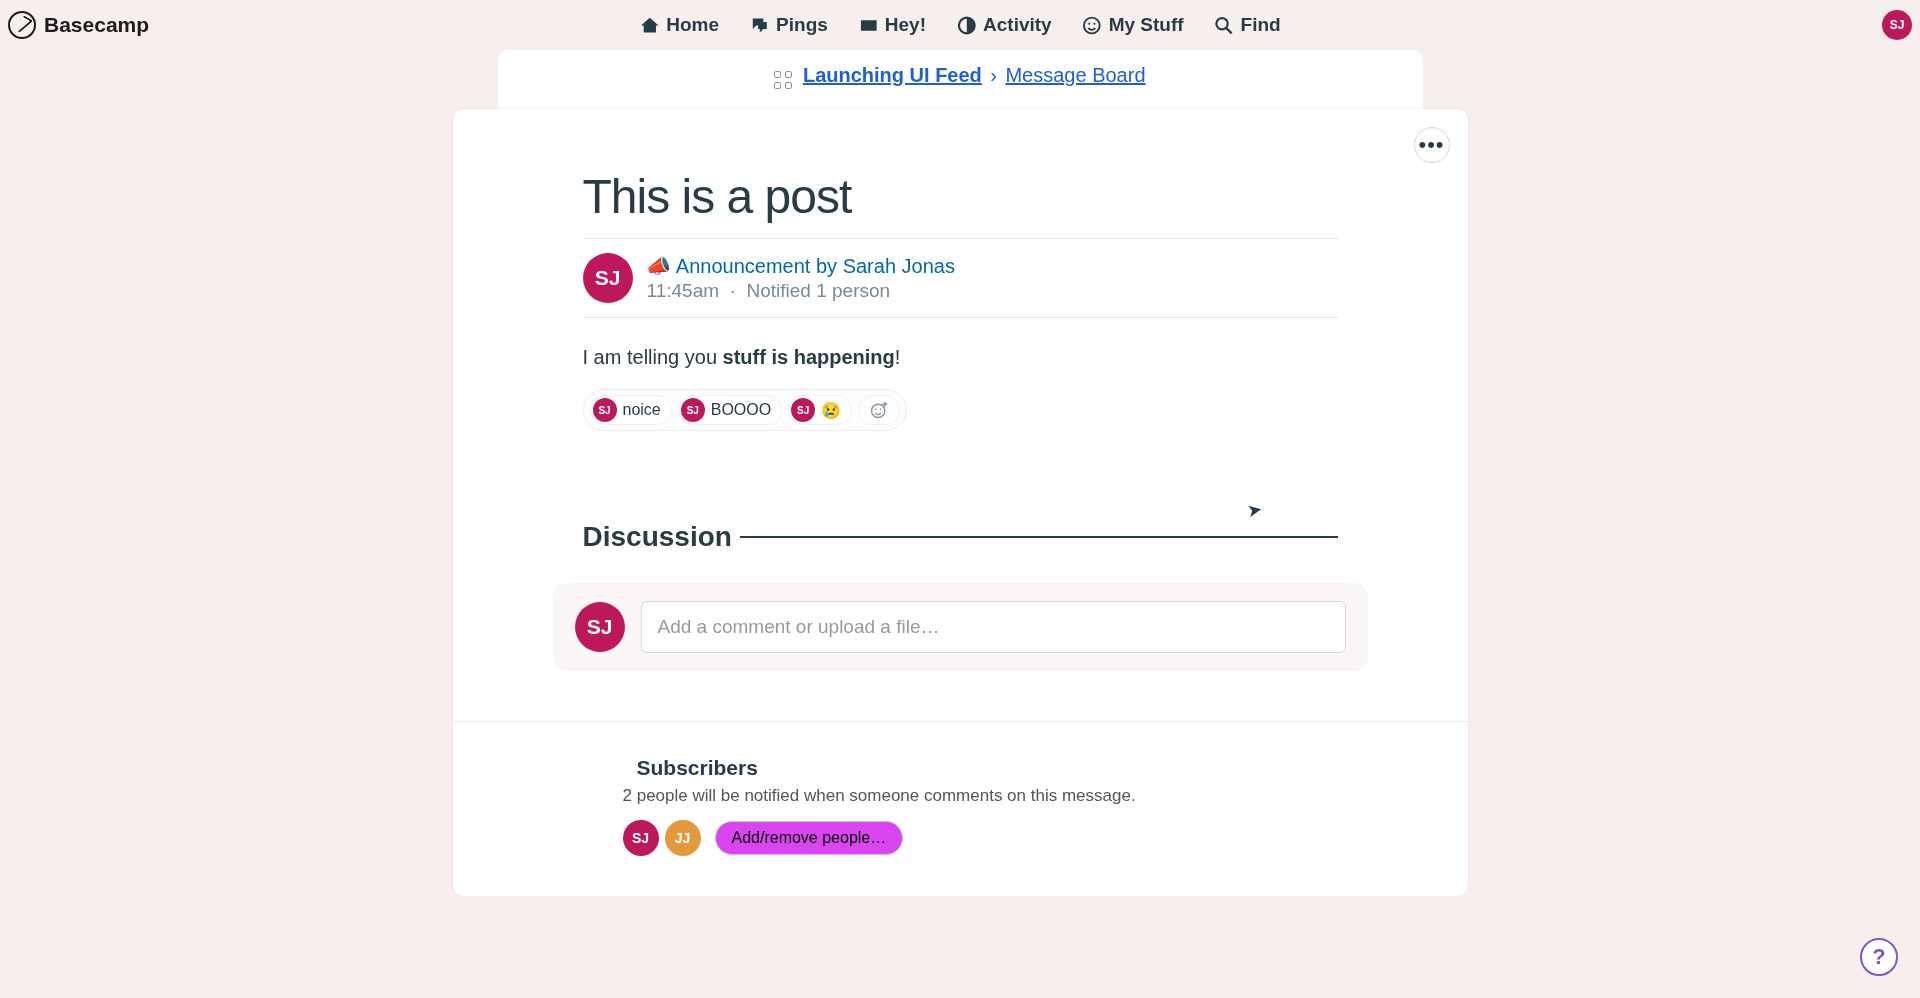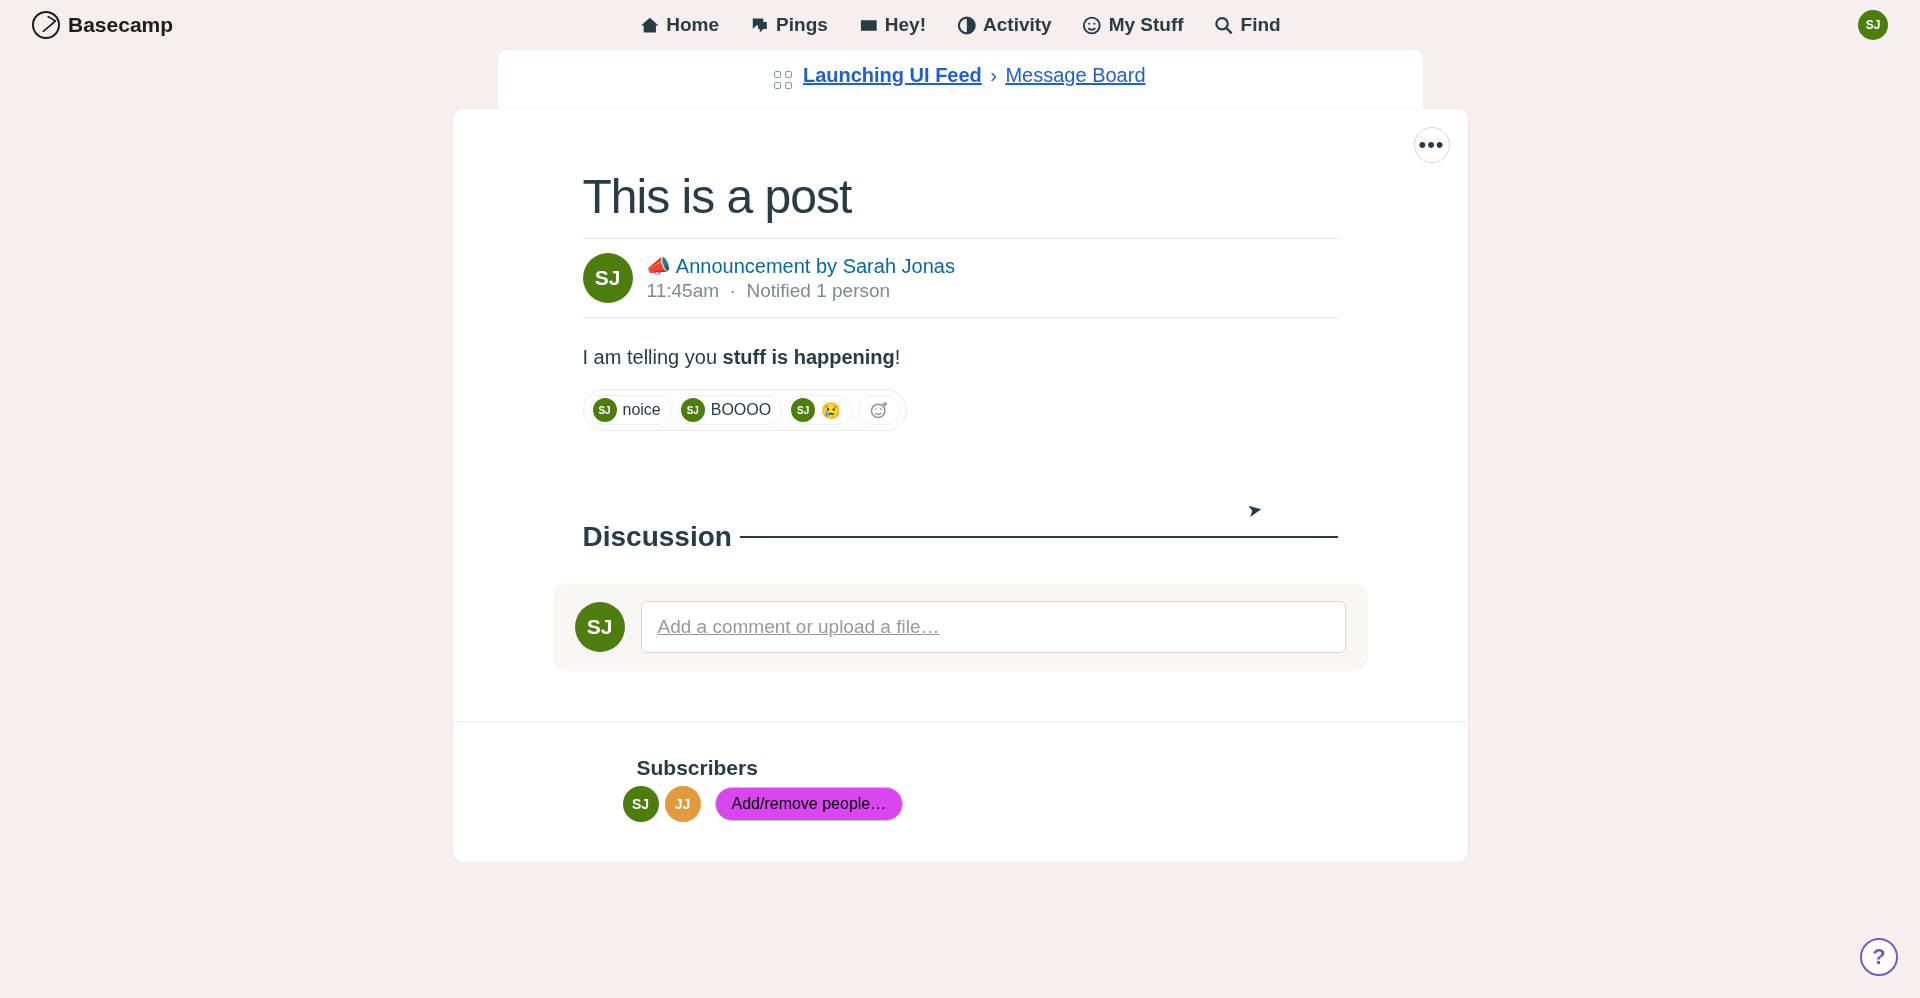--- a/index.html
+++ b/index.html
@@ -7,21 +7,21 @@
     margin: 0;
     background: #f7eeee;
     font-family: -apple-system, BlinkMacSystemFont, "Segoe UI", Helvetica, Arial, sans-serif;
     color: #283c46;
   }
   
   .topnav {
     height: 50px;
     display: flex;
     align-items: center;
-    padding: 0 32px;
+    padding: 0 8px;
     position: relative;
   }
   .brand {
     display: flex;
     align-items: center;
     gap: 8px;
     font-weight: 700;
     font-size: 21px;
     color: #1c1c1c;
   }
@@ -56,21 +56,21 @@
   .nav-item svg, .nav-item .ico { width:21px; height:21px; flex:none; }
   .nav-right {
     margin-left:auto;
     display:flex; align-items:center;
   }
   .avatar {
     border-radius:50%;
     display:flex; align-items:center; justify-content:center;
     color:#fff; font-weight:700;
     flex:none;
-    background:#4d7c0f;
+    background:#be185d;
   }
   .avatar.sm { width:30px; height:30px; font-size:12px; }
   .avatar.md { width:36px; height:36px; font-size:14px; }
   .avatar.lg { width:50px; height:50px; font-size:21px; }
   .avatar.orange { background:#e29a3d; }
   
   .crumb-card {
     width:925px;
     margin:0 auto;
     background:#fff;
@@ -172,21 +172,20 @@
   }
   .comment-input {
     flex:1;
     border:1px solid #d6d6d6;
     border-radius:6px;
     padding:14px 16px;
     font-size:19px;
     color:#999;
     background:#fff;
     cursor:text;
-    text-decoration:underline;
   }
   .thin-rule { height:1px; background:#ececec; margin:50px 0 0; }
   .subs {
     padding:34px 170px 0;
   }
   .subs h3 { margin:0 14px 6px; font-size:21px; font-weight:800; }
   .subs p { margin:0 0 14px; font-size:17px; color:#555; }
   .subs-row { display:flex; align-items:center; gap:6px; }
   .add-people-btn {
     border:1px solid #c9c9c9;
@@ -343,20 +342,21 @@
 
   <div class="comment-area">
     <div class="avatar lg">SJ</div>
     <div class="comment-input">Add a comment or upload a file…</div>
   </div>
 
   <div class="thin-rule"></div>
 
   <div class="subs">
     <h3>Subscribers</h3>
+    <p>2 people will be notified when someone comments on this message.</p>
     <div class="subs-row">
       <div class="avatar md">SJ</div>
       <div class="avatar md orange">JJ</div>
       <button class="add-people-btn">Add/remove people…</button>
     </div>
   </div>
 </div>
 
 <div class="help-fab">?</div>
 

